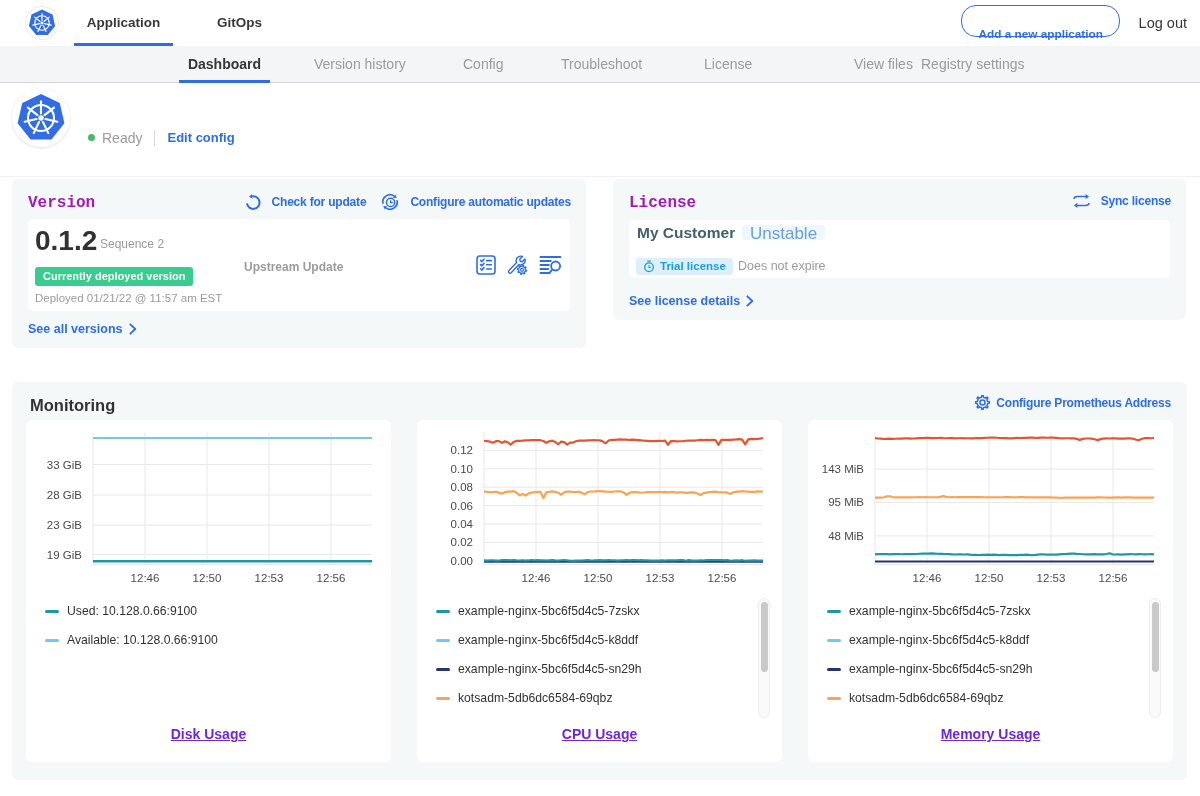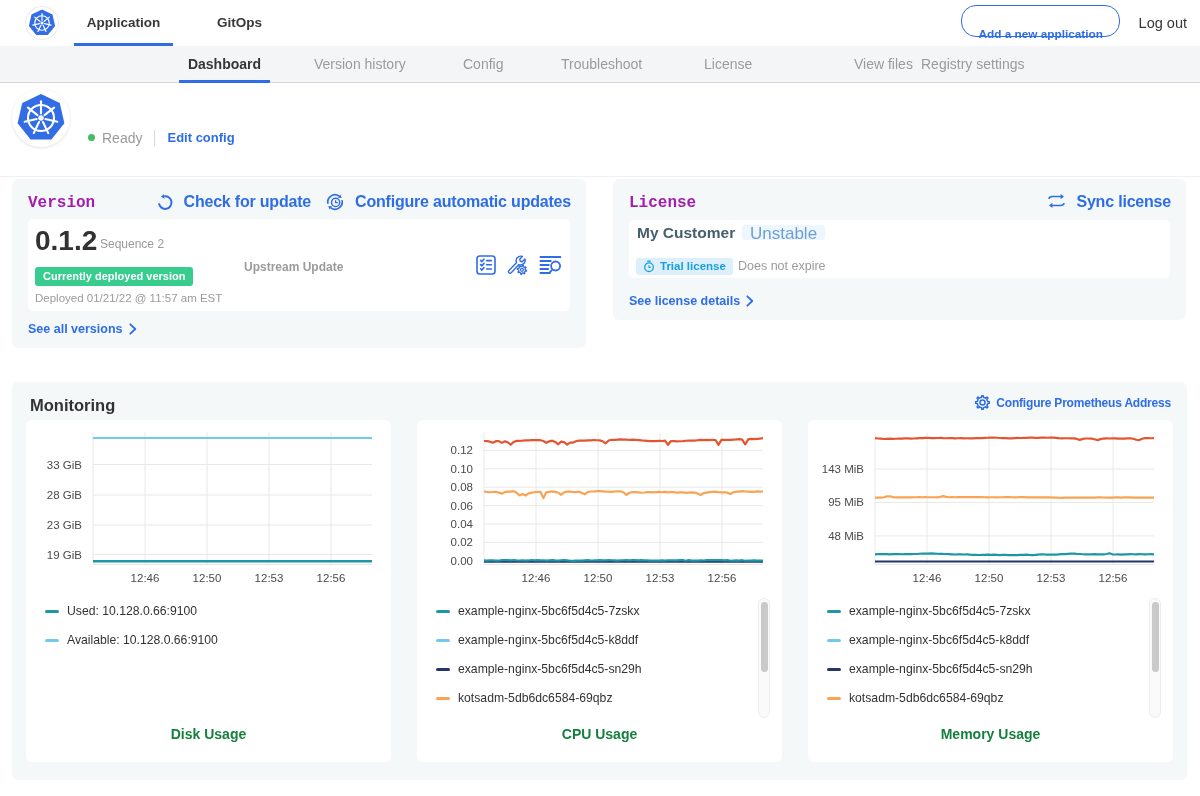--- a/index.html
+++ b/index.html
@@ -23,21 +23,21 @@
 .app-sub { position:absolute; left:88px; top:46.5px; font-size:14px; color:#9b9b9b; display:flex; align-items:center; }
 .dot { display:inline-block; width:7px; height:7px; border-radius:50%; background:#44bb66; margin-right:7px; }
 .sep { display:inline-block; width:1px; height:16px; background:#d9d9d9; margin:0 12px; }
 .editcfg { color:#2e6de5; font-weight:bold; font-size:13px; }
 
 .cards-row { position:relative; height:202px; }
 .card { position:absolute; background:#f5f8f9; border-radius:6px; }
 .card.version { left:12px; top:2px; width:574px; height:169px; }
 .card.license { left:613px; top:2px; width:573px; height:141px; }
 .card h2 { position:absolute; left:16px; top:15px; font-size:16px; color:#a21caf;font-family:Liberation Mono, monospace; }
-.card-actions { position:absolute; right:15px; top:14px; font-size:16px; font-weight:bold; color:#2e6de5; display:flex; letter-spacing:-0.2px; }
+.card-actions { position:absolute; right:15px; top:14px; font-size:12px; font-weight:bold; color:#2e6de5; display:flex; align-items:center; letter-spacing:-0.2px; }
 .card-actions svg { margin-right:5px; }
 .card-actions .gap { width:15px; }
 .innerbox { position:absolute; background:#fff; border-radius:5px; }
 .version .innerbox { left:16px; top:40px; width:542px; height:92px; }
 .license .innerbox { left:16px; top:41px; width:541px; height:58px; }
 .vnum { position:absolute; left:7px; top:6px; font-size:28px; font-weight:bold; color:#323232; }
 .vseq { position:absolute; left:72px; top:18px; font-size:12px; color:#9b9b9b; }
 .vbadge { position:absolute; left:7px; top:48px; height:19px; line-height:19px; padding:0 8px; background:#38cc8e; border-radius:3px; color:#fff; font-size:11px; font-weight:bold; }
 .vdeployed { position:absolute; left:7px; top:73px; font-size:11.5px; color:#9b9b9b; }
 .vupstream { position:absolute; left:216px; top:41px; font-size:12px; font-weight:bold; color:#9b9b9b; }
@@ -54,21 +54,21 @@
 .noexpire { position:absolute; left:109px; top:39px; font-size:12.5px; color:#9b9b9b; }
 
 .monitoring { position:absolute; left:12px; top:382px; width:1175px; height:398px; background:#f5f8f9; border-radius:6px; }
 .mon-title { position:absolute; left:18px; top:14px; font-size:16.5px; font-weight:bold; color:#323232; }
 .mon-config { position:absolute; right:16px; top:13px; font-size:12px; font-weight:bold; color:#2e6de5; display:flex; align-items:center; letter-spacing:-0.2px; }
 .mon-config svg { margin-right:6px; }
 .chart-card { position:absolute; top:38px; width:365px; height:342px; background:#fff; border-radius:6px; }
 .chart-card.c1 { left:14px; }
 .chart-card.c2 { left:405px; }
 .chart-card.c3 { left:796px; }
-.chart-title { position:absolute; left:0; width:100%; text-align:center; top:306px; font-size:14px; font-weight:bold; color:#15803d; }
+.chart-title { position:absolute; left:0; width:100%; text-align:center; top:306px; font-size:14px; font-weight:bold; color:#6d28d9;text-decoration:underline; }
 .legend { position:absolute; left:0px; top:182px; width:345px; }
 .legend-item { position:absolute; left:41px; font-size:12.2px; color:#323232; white-space:nowrap; }
 .legend-dash { position:absolute; left:19px; width:14px; height:2.5px; border-radius:2px; }
 .scrollbar { position:absolute; right:12px; top:178px; width:12px; height:120px; background:#fafafa; border:1px solid #ededed; border-radius:6px; }
 .scroll-thumb { position:absolute; left:1.5px; top:3px; width:7px; height:70px; background:#c9c9c9; border-radius:4px; }
 </style>
 </head>
 <body>
 <div class="topbar">
   <div class="nav-logo">

